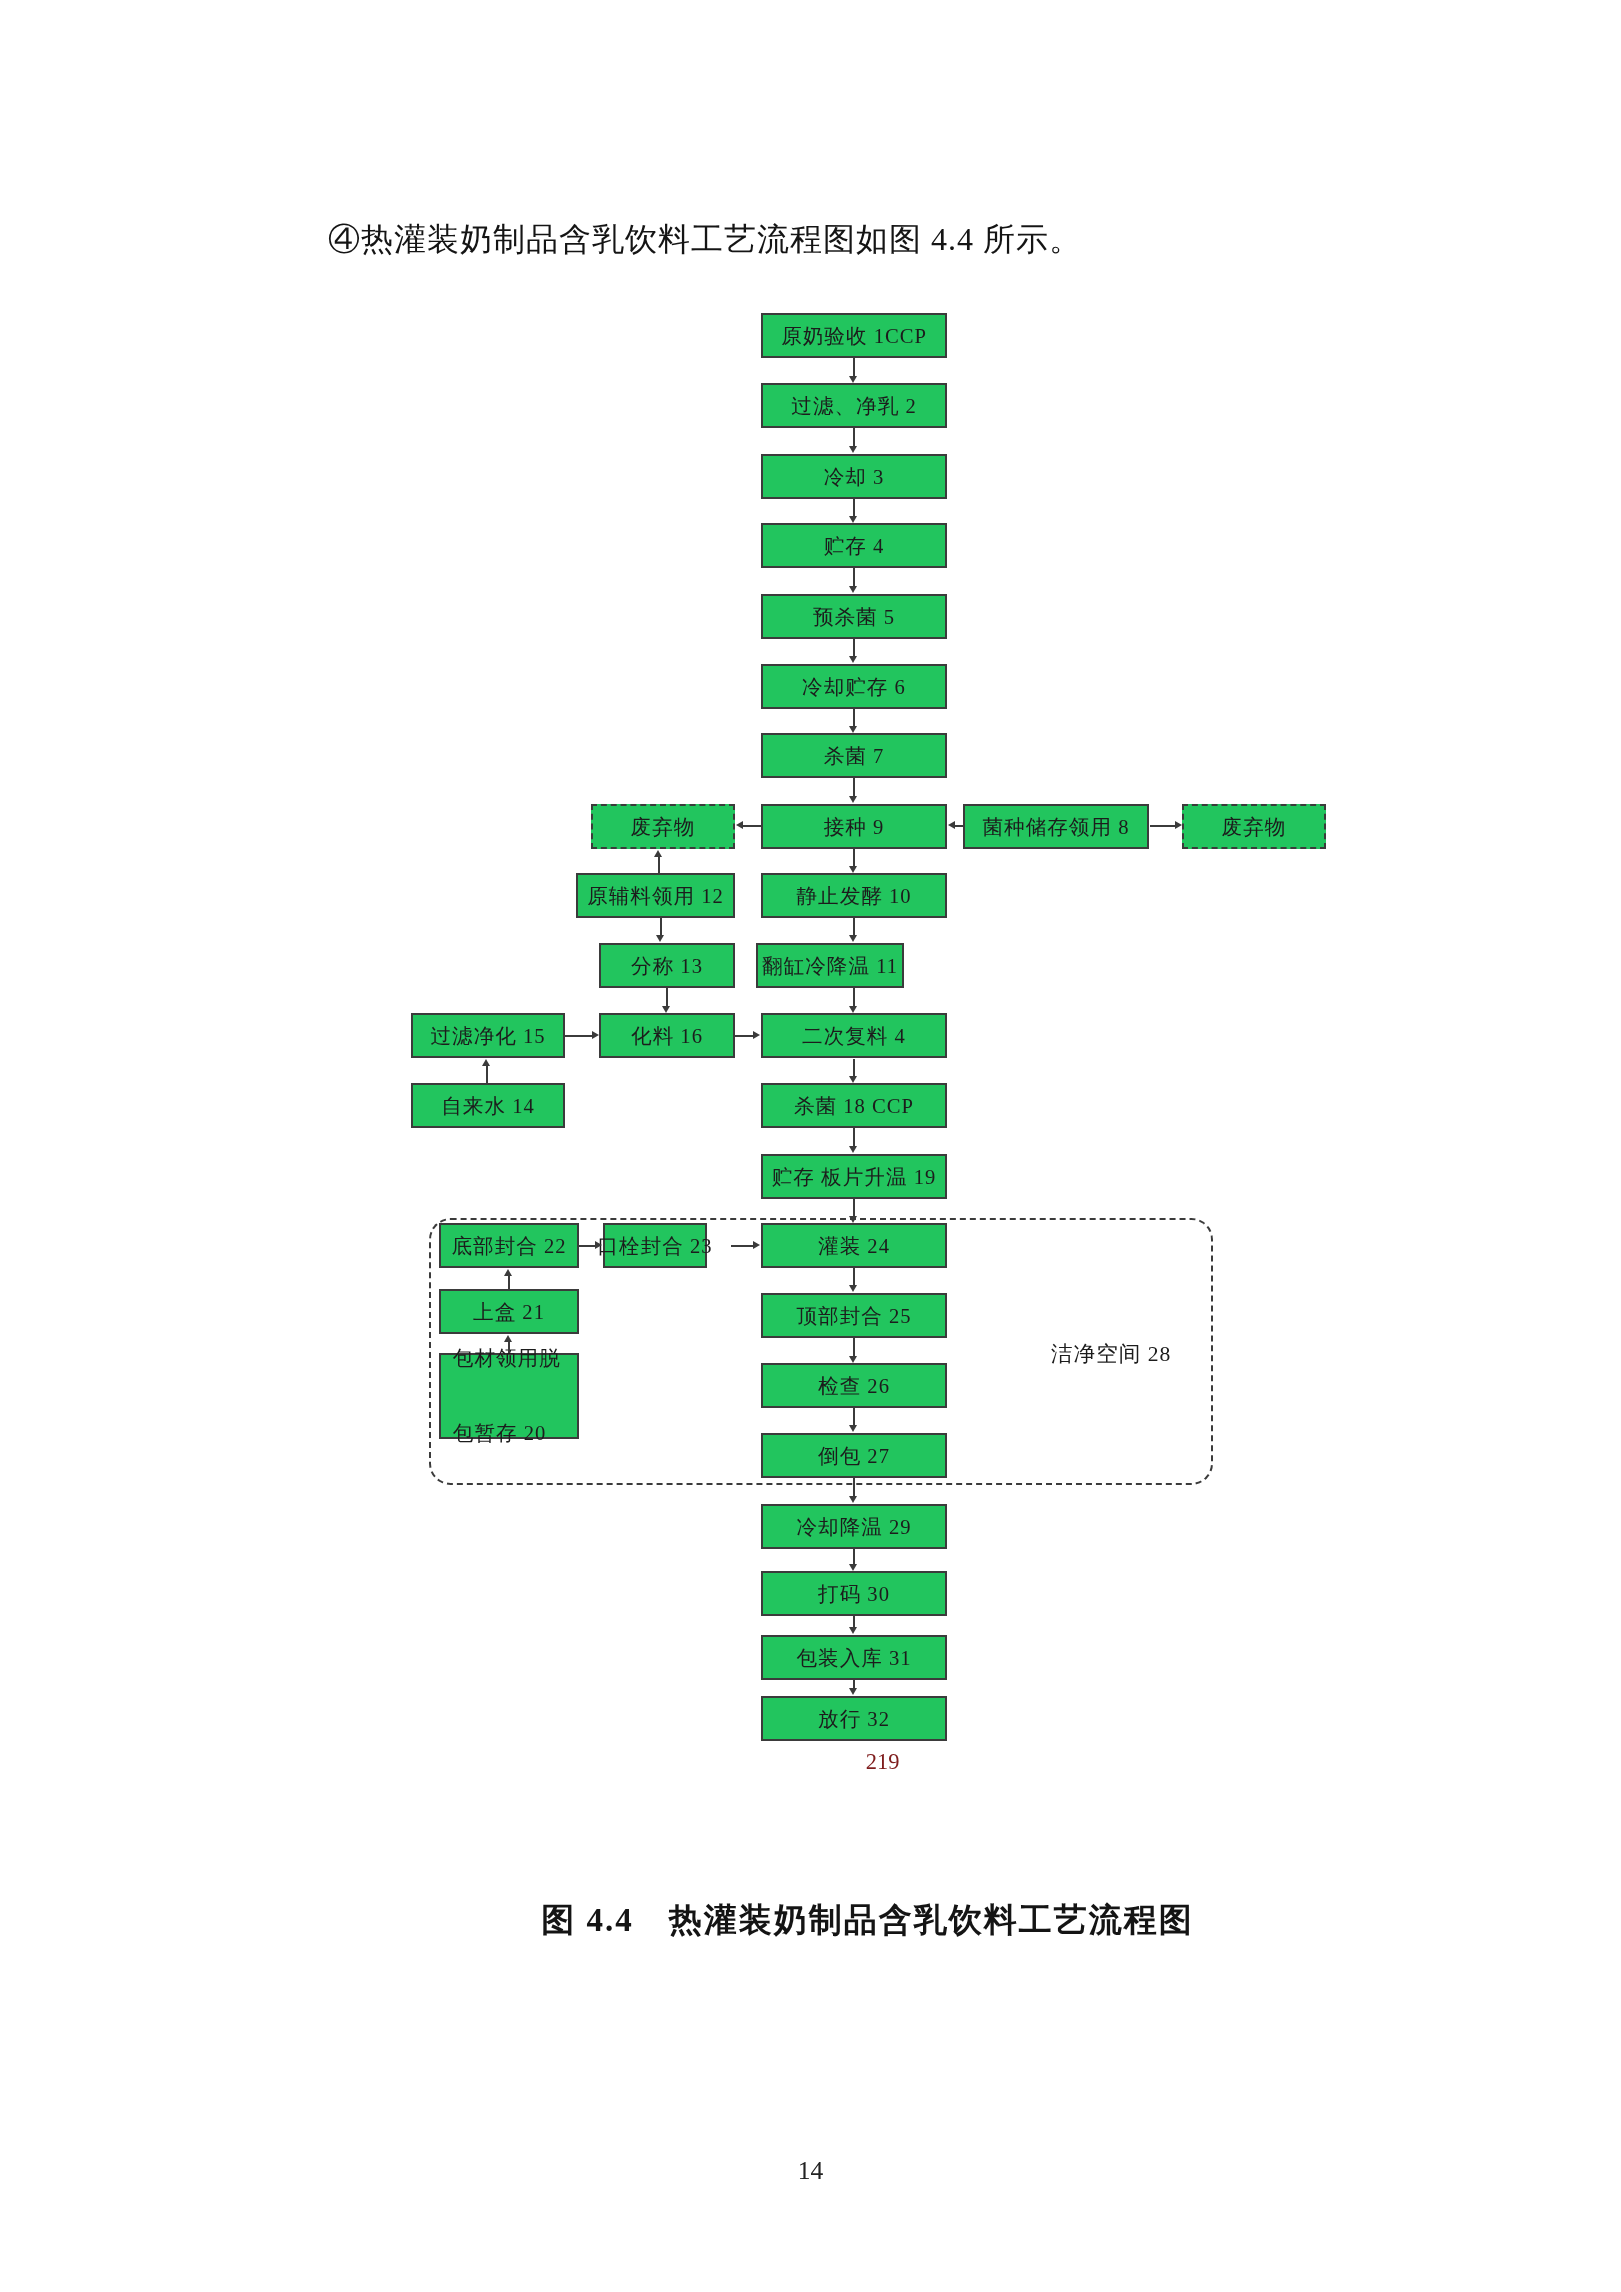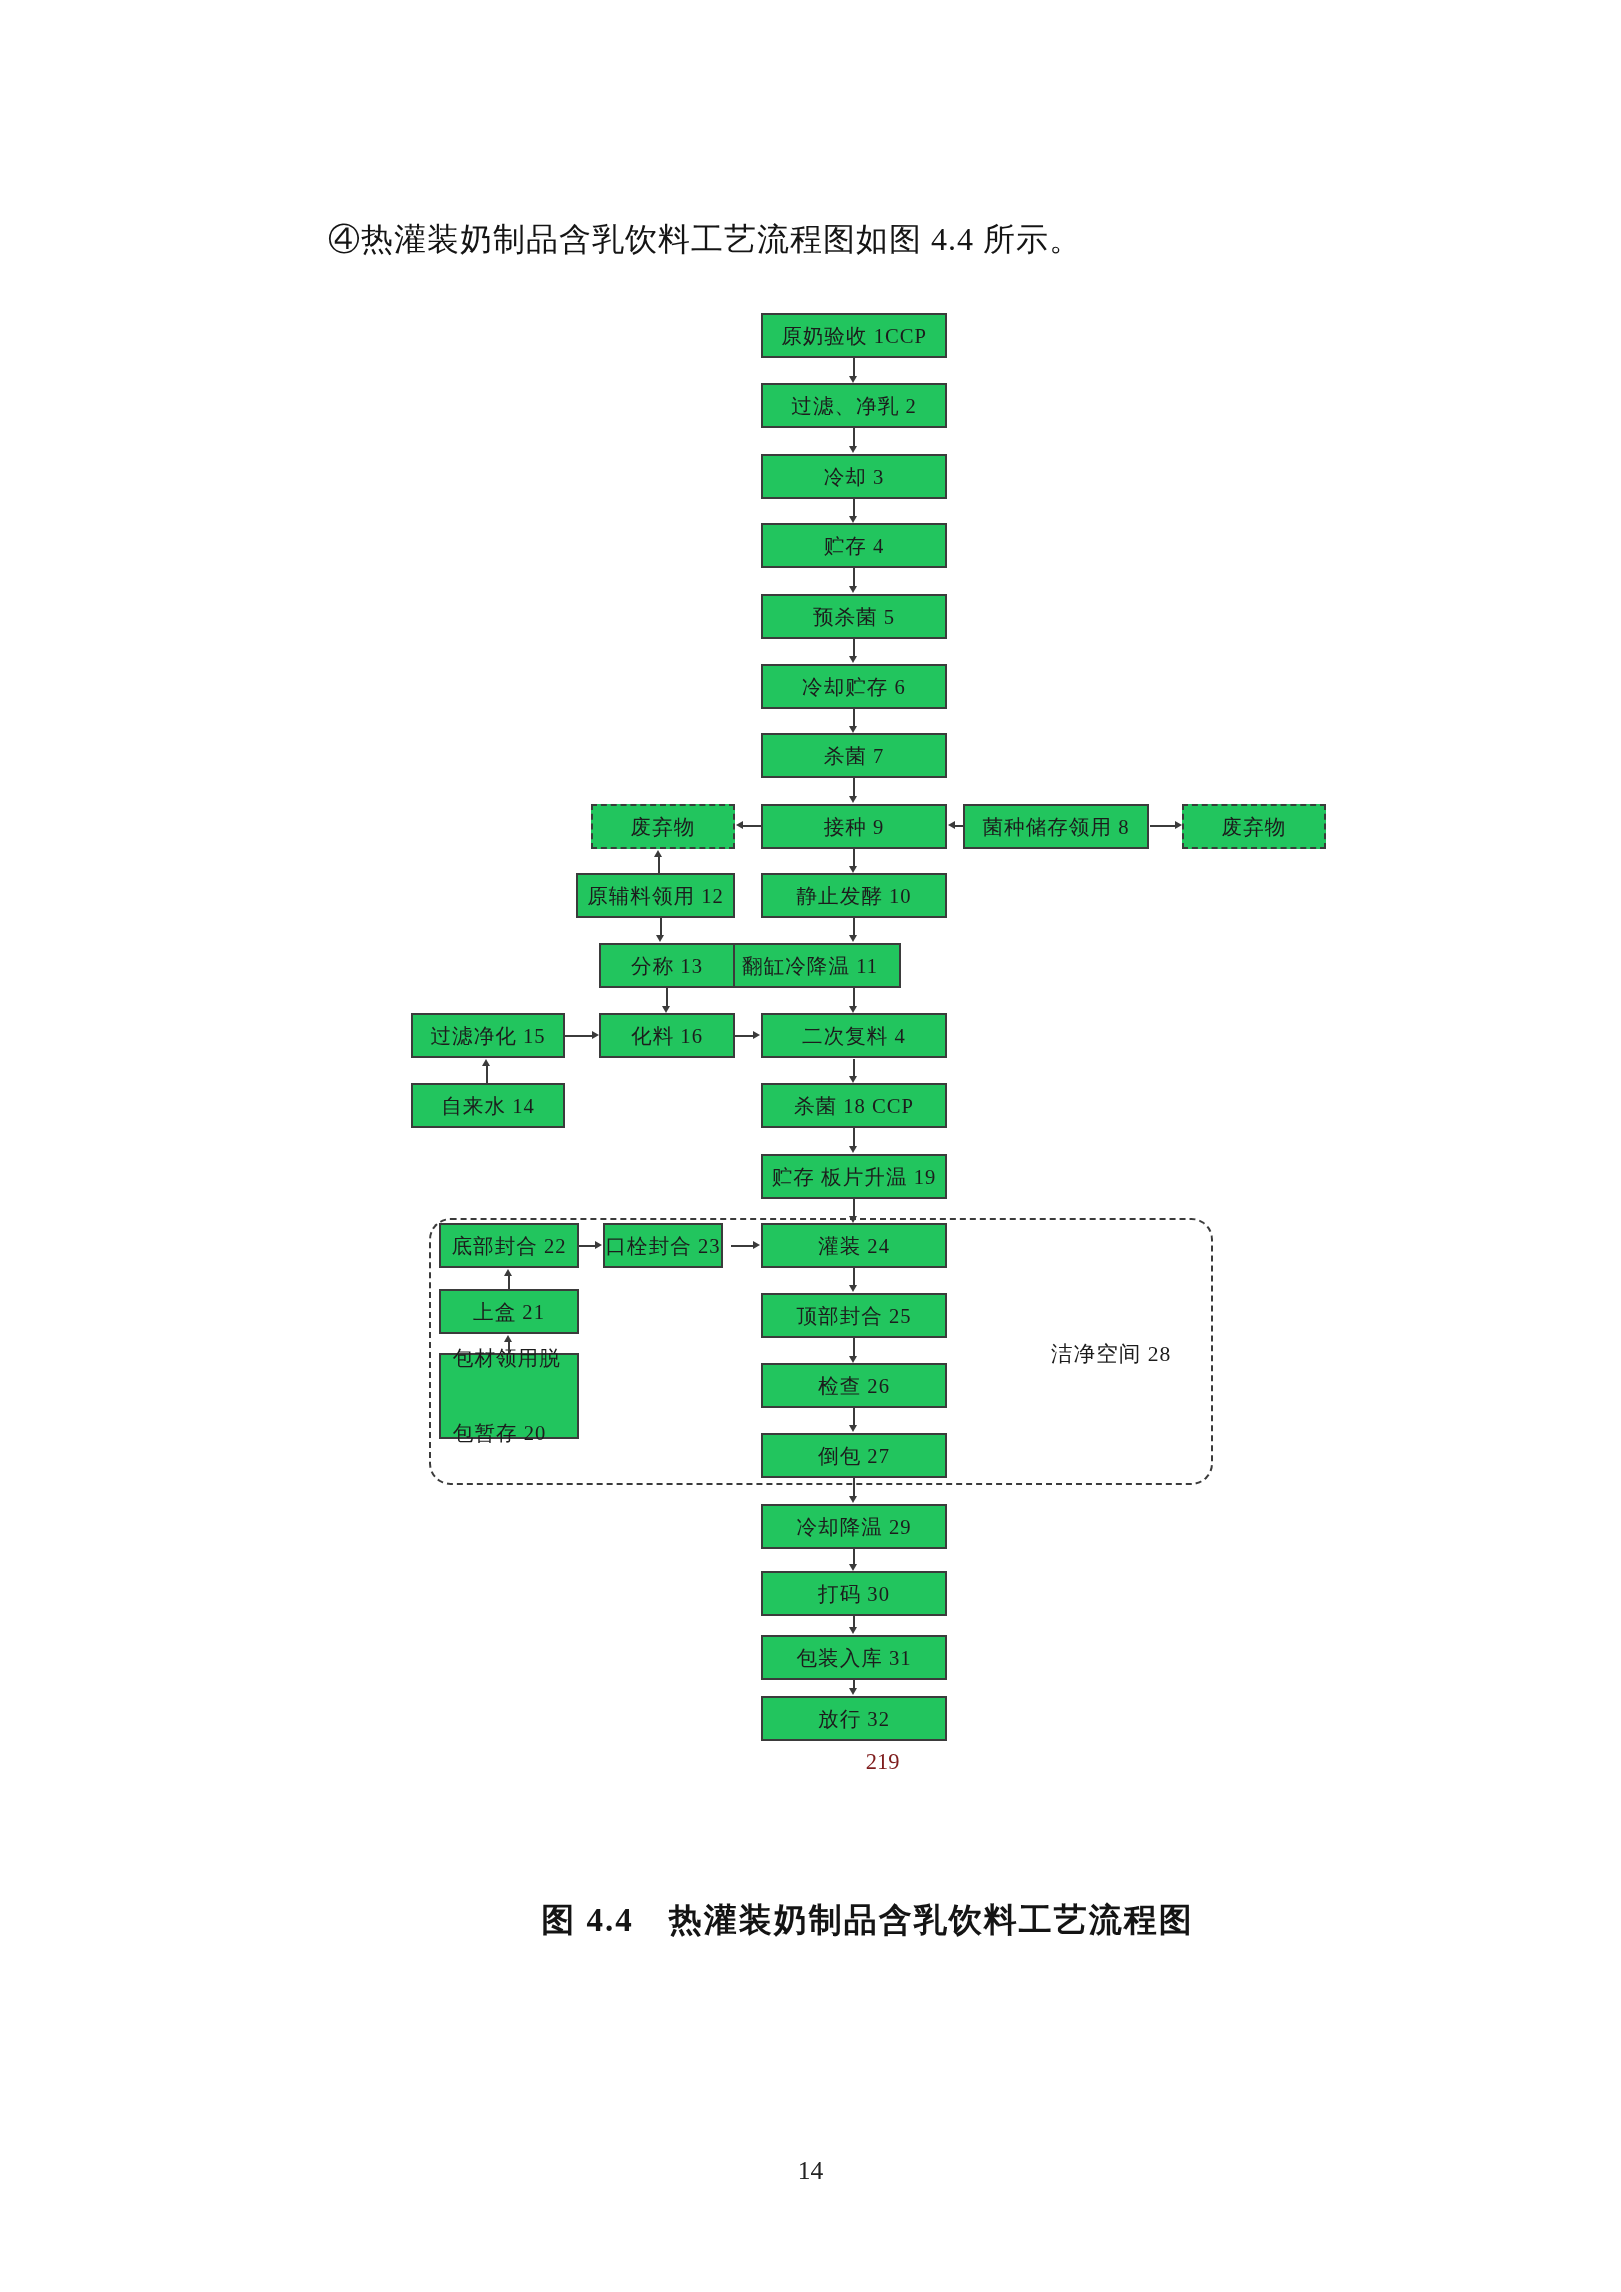--- a/index.html
+++ b/index.html
@@ -104,21 +104,21 @@
 
     <div class="node" style="left:761px;top:313px;width:186px;height:45px">原奶验收 1CCP</div>
     <div class="node" style="left:761px;top:383px;width:186px;height:45px">过滤、净乳 2</div>
     <div class="node" style="left:761px;top:454px;width:186px;height:45px">冷却 3</div>
     <div class="node" style="left:761px;top:523px;width:186px;height:45px">贮存 4</div>
     <div class="node" style="left:761px;top:594px;width:186px;height:45px">预杀菌 5</div>
     <div class="node" style="left:761px;top:664px;width:186px;height:45px">冷却贮存 6</div>
     <div class="node" style="left:761px;top:733px;width:186px;height:45px">杀菌 7</div>
     <div class="node" style="left:761px;top:804px;width:186px;height:45px">接种 9</div>
     <div class="node" style="left:761px;top:873px;width:186px;height:45px">静止发酵 10</div>
-    <div class="node" style="left:719px;top:943px;width:182px;height:45px">翻缸冷降温 11</div>
+    <div class="node" style="left:756px;top:943px;width:148px;height:45px">翻缸冷降温 11</div>
     <div class="node" style="left:761px;top:1013px;width:186px;height:45px">二次复料 4</div>
     <div class="node" style="left:761px;top:1083px;width:186px;height:45px">杀菌 18 CCP</div>
     <div class="node" style="left:761px;top:1154px;width:186px;height:45px">贮存 板片升温 19</div>
     <div class="node" style="left:761px;top:1223px;width:186px;height:45px">灌装 24</div>
     <div class="node" style="left:761px;top:1293px;width:186px;height:45px">顶部封合 25</div>
     <div class="node" style="left:761px;top:1363px;width:186px;height:45px">检查 26</div>
     <div class="node" style="left:761px;top:1433px;width:186px;height:45px">倒包 27</div>
     <div class="node" style="left:761px;top:1504px;width:186px;height:45px">冷却降温 29</div>
     <div class="node" style="left:761px;top:1571px;width:186px;height:45px">打码 30</div>
     <div class="node" style="left:761px;top:1635px;width:186px;height:45px">包装入库 31</div>
@@ -126,21 +126,21 @@
 
     <div class="node dashed" style="left:591px;top:804px;width:144px;height:45px">废弃物</div>
     <div class="node" style="left:576px;top:873px;width:159px;height:45px">原辅料领用 12</div>
     <div class="node" style="left:599px;top:943px;width:136px;height:45px">分称 13</div>
     <div class="node" style="left:599px;top:1013px;width:136px;height:45px">化料 16</div>
     <div class="node" style="left:411px;top:1013px;width:154px;height:45px">过滤净化 15</div>
     <div class="node" style="left:411px;top:1083px;width:154px;height:45px">自来水 14</div>
     <div class="node" style="left:963px;top:804px;width:186px;height:45px">菌种储存领用 8</div>
     <div class="node dashed" style="left:1182px;top:804px;width:144px;height:45px">废弃物</div>
     <div class="node" style="left:439px;top:1223px;width:140px;height:45px">底部封合 22</div>
-    <div class="node" style="left:603px;top:1223px;width:120px;height:45px">口栓封合 23</div>
+    <div class="node" style="left:603px;top:1223px;width:104px;height:45px">口栓封合 23</div>
     <div class="node" style="left:439px;top:1289px;width:140px;height:45px">上盒 21</div>
     <div class="node multiline" style="left:439px;top:1353px;width:140px;height:86px">
       <span>包材领用脱</span>
       <span>包暂存 20</span>
     </div>
 
     <i class="edge v down" style="left:853px;top:358px;height:17.6px"></i>
     <i class="edge v down" style="left:853px;top:428px;height:17.6px"></i>
     <i class="edge v down" style="left:853px;top:499px;height:16.7px"></i>
     <i class="edge v down" style="left:853px;top:568px;height:17.6px"></i>

